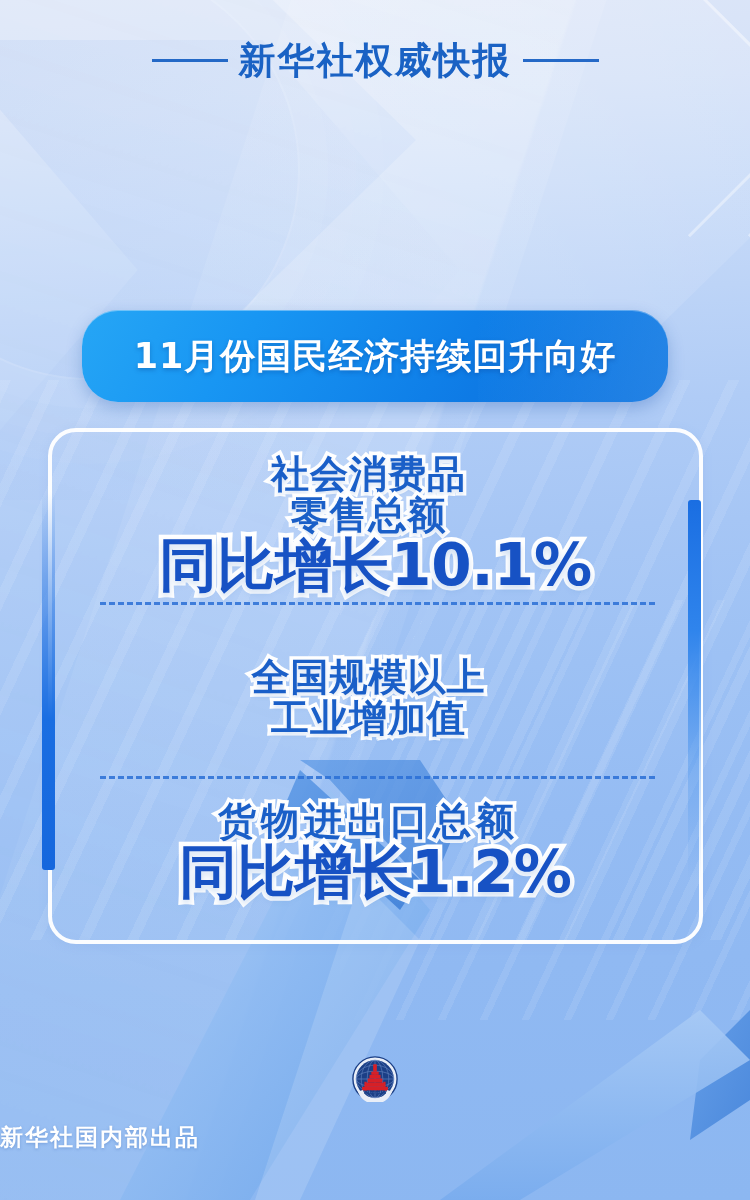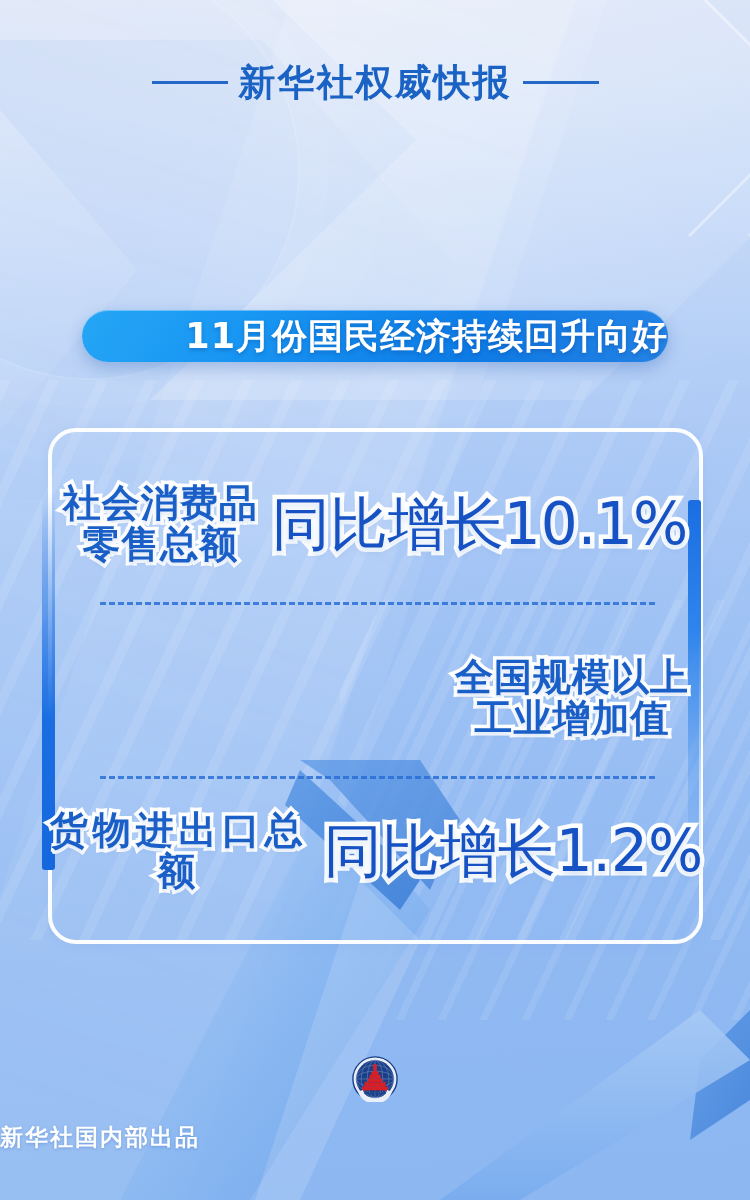--- a/index.html
+++ b/index.html
@@ -98,21 +98,21 @@
   }
 
   
   .arrow-wrap{ position:absolute; left:0; top:760px; width:750px; height:440px; }
   .arrow-shape{
     position:absolute; left:0; top:0; width:750px; height:440px;
   }
 
   
   .masthead{
-    position:absolute; left:0; top:64px; width:750px;
+    position:absolute; left:0; top:42px; width:750px;
     display:flex; align-items:center; justify-content:center; gap:11px;
   }
   .mast-rule{ width:76px; height:3px; background:#1a62c4; opacity:.95; }
   .mast-title{
     font-size:37px; font-weight:700; color:#1a62c4;
     letter-spacing:2px; line-height:1;
     font-family:"DejaVu Sans","Liberation Sans",sans-serif;
   }
 
   
@@ -120,25 +120,25 @@
     position:absolute; left:0; top:228px; width:750px;
     text-align:center;
     font-size:34px; font-weight:700; color:#1655c6;
     letter-spacing:1px;
     text-shadow:0 2px 3px rgba(255,255,255,.55);
   }
 
   
   .pill{
     position:absolute; left:82px; top:310px;
-    width:586px; height:52px;
+    width:586px; height:92px;
     border-radius:36px;
     background:linear-gradient(125deg,#26a6f5 0%, #1896f3 28%, #0f7fe8 62%, #0a66d8 100%);
     box-shadow:0 6px 16px rgba(20,80,170,.28), inset 0 1px 0 rgba(255,255,255,.35);
-    display:flex; align-items:center; justify-content:flex-end;
+    display:flex; align-items:center; justify-content:center;
   }
   .pill::after{
     content:""; position:absolute; right:0; top:0; width:190px; height:100%;
     border-radius:0 36px 36px 0;
     background:linear-gradient(100deg,rgba(255,255,255,0),rgba(90,190,255,.32));
     pointer-events:none;
   }
   .pill-text{
     position:relative; z-index:2;
     font-size:35px; font-weight:700; color:#ffffff; letter-spacing:1px;
@@ -161,43 +161,43 @@
   .bar-right{
     position:absolute; left:688px; top:500px; width:13px; height:380px;
     border-radius:3px;
     background:linear-gradient(180deg,#1a6ee2 0%, #2f84ec 34%, rgba(60,140,235,.35) 70%, rgba(90,165,240,0) 100%);
   }
 
   
   .rows{ position:absolute; left:48px; top:428px; width:655px; height:516px; }
   .row{
     position:absolute; left:0; width:655px;
-    display:flex; align-items:center; justify-content:center;
+    display:flex; align-items:center; justify-content:center;flex-direction:column;
   }
   .row-1{ top:32px;  height:128px; }
-  .row-2{ top:206px; height:128px;justify-content:flex-end; }
+  .row-2{ top:206px; height:128px; }
   .row-3{ top:368px; height:110px; }
 
   .label{
     font-weight:700;
     color:#1a5fc8;
     font-size:38px;
     line-height:1.08;
     text-align:center;
     letter-spacing:1px;
     -webkit-text-stroke:7px #ffffff;
     paint-order:stroke fill;
     text-shadow:0 3px 4px rgba(120,160,220,.30);
     white-space:pre-line;
     margin-right:14px;
   }
   .label.wide{ letter-spacing:5px; }
 
   .value{
-    font-weight:400;
+    font-weight:700;
     color:#1752c4;
     font-size:58px;
     line-height:1;
     letter-spacing:0px;
     -webkit-text-stroke:9px #ffffff;
     paint-order:stroke fill;
     text-shadow:0 4px 6px rgba(110,155,215,.32);
     white-space:nowrap;
   }
 

